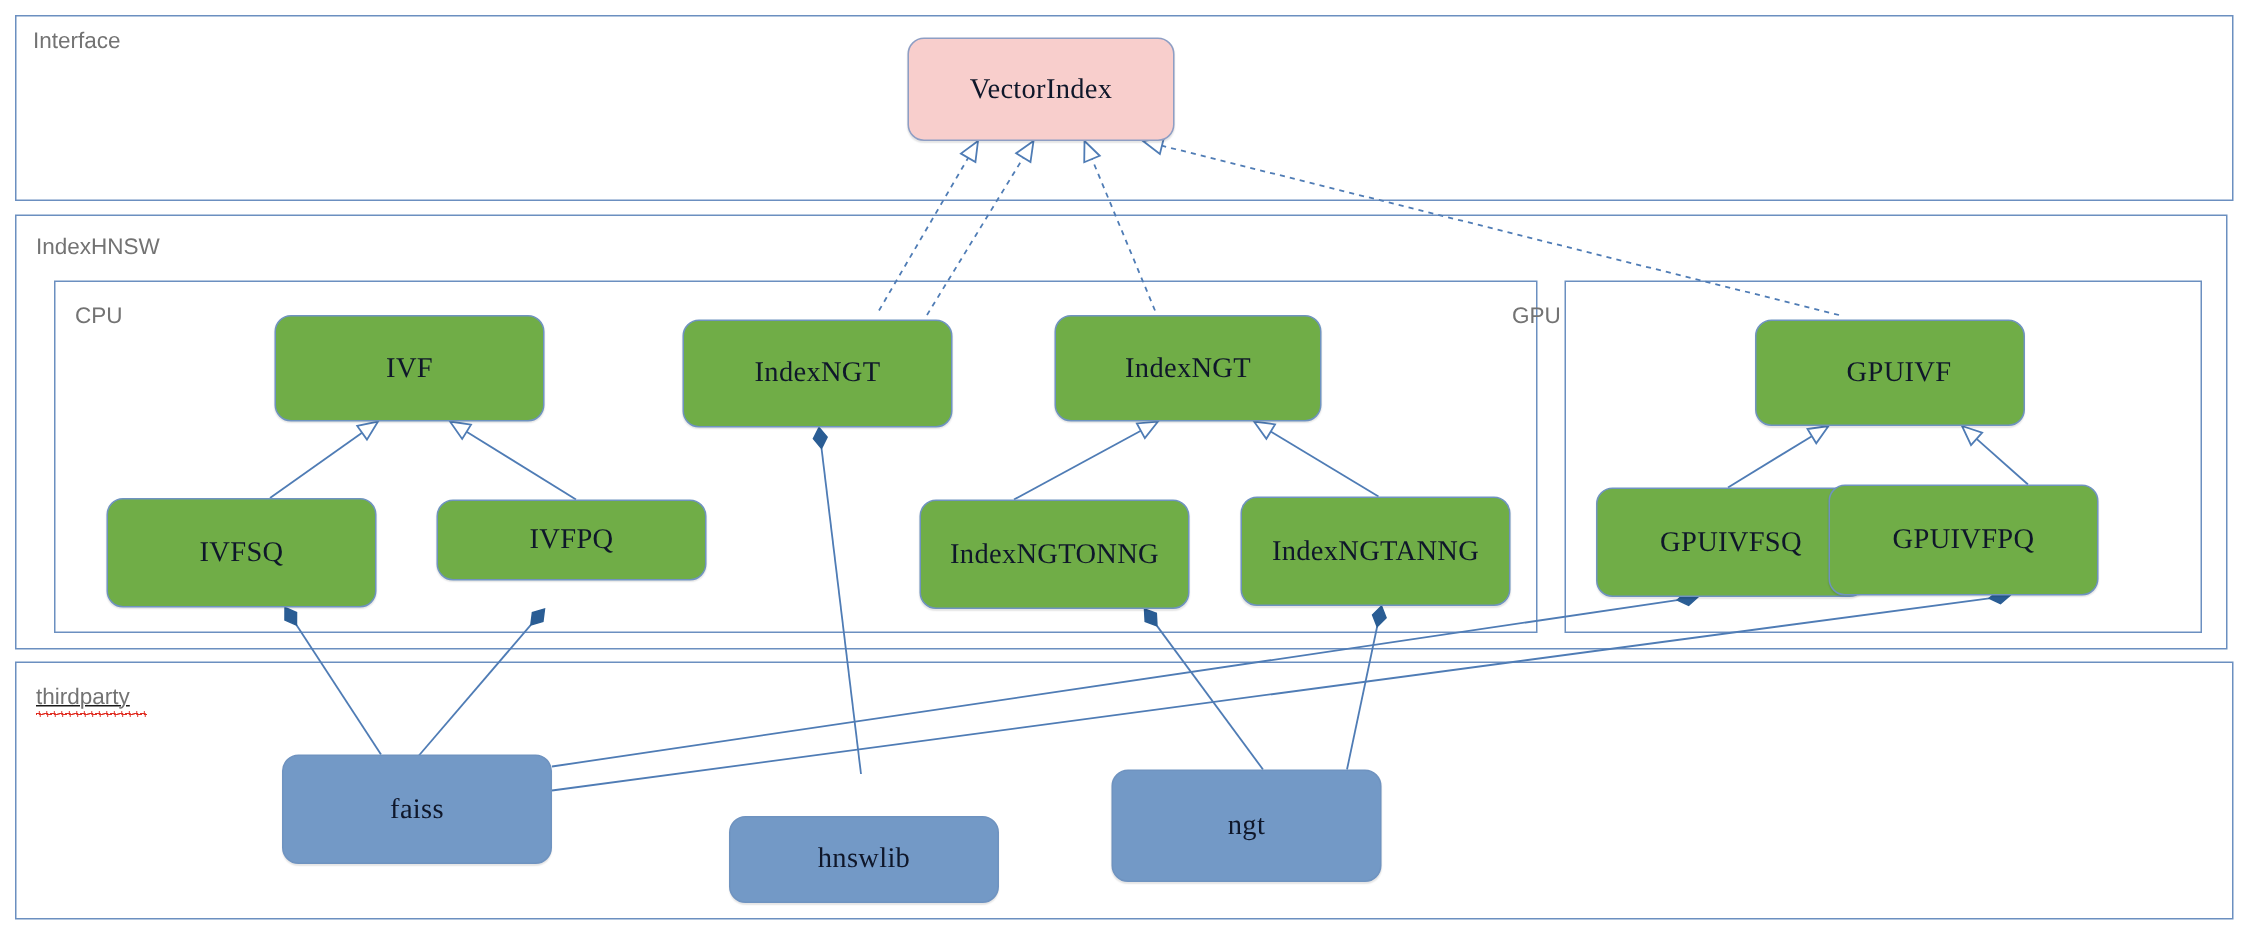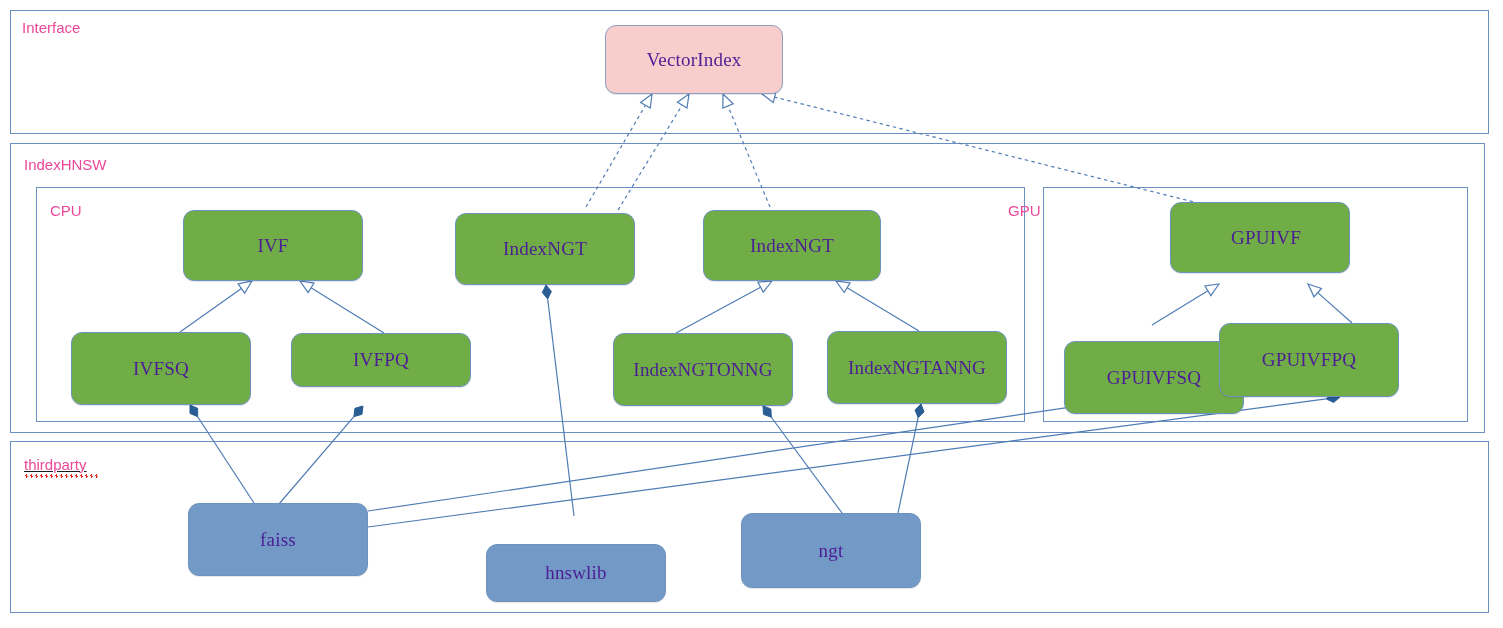--- a/index.html
+++ b/index.html
@@ -13,21 +13,21 @@
   .container-box{
     position:absolute;
     border:1px solid #6b8fc0;
     background:transparent;
     box-sizing:border-box;
   }
   .container-label{
     position:absolute;
     font-family:"Liberation Sans",sans-serif;
     font-size:15px;
-    color:#ec4899;
+    color:#737373;
     white-space:nowrap;
     line-height:1;
   }
   .container-label.misspelled{
     text-decoration:underline;
     text-decoration-color:#1a1a1a;
     text-decoration-thickness:1px;
   }
   .squiggle{
     position:absolute;
@@ -41,21 +41,21 @@
   }
   .node{
     position:absolute;
     box-sizing:border-box;
     border-radius:11px;
     display:flex;
     align-items:center;
     justify-content:center;
     font-family:"Liberation Serif",serif;
     font-size:19px;
-    color:#4c1d95;
+    color:#0f172a;
     letter-spacing:.2px;
     text-align:center;
     border:1px solid #5a7fae;
     box-shadow:0 1px 1px rgba(0,0,0,.10);
   }
   .node.iface{background:#f8cecc;border-color:#8e9ec4;}
   .node.impl{background:#70ad47;border-color:#6f93c0;}
   .node.third{background:#7399c6;border-color:#6f93c0;}
   svg.edges{position:absolute;left:0;top:0;width:1503px;height:628px;overflow:visible;pointer-events:none;}
   svg.edges line,svg.edges polyline{stroke:#4f7cb5;stroke-width:1.2;fill:none;}
@@ -152,20 +152,20 @@
     </svg>
   <div id="nodes">
       <div class="node iface" style="left: 605px; top: 25px; width: 178px; height: 69px;">VectorIndex</div>
       <div class="node impl" style="left: 183px; top: 210px; width: 180px; height: 71px;">IVF</div>
       <div class="node impl" style="left: 455px; top: 213px; width: 180px; height: 72px;">IndexNGT</div>
       <div class="node impl" style="left: 703px; top: 210px; width: 178px; height: 71px;">IndexNGT</div>
       <div class="node impl" style="left: 71px; top: 332px; width: 180px; height: 73px;">IVFSQ</div>
       <div class="node impl" style="left: 291px; top: 333px; width: 180px; height: 54px;">IVFPQ</div>
       <div class="node impl" style="left: 613px; top: 333px; width: 180px; height: 73px;">IndexNGTONNG</div>
       <div class="node impl" style="left: 827px; top: 331px; width: 180px; height: 73px;">IndexNGTANNG</div>
-      <div class="node impl" style="left: 1170px; top: 202px; width: 180px; height: 71px; padding-left: 12px;">GPUIVF</div>
-      <div class="node impl" style="left: 1064px; top: 325px; width: 180px; height: 73px; margin-top: 16px;">GPUIVFSQ</div>
+      <div class="node impl" style="left: 1170px; top: 213px; width: 180px; height: 71px; padding-left: 12px;">GPUIVF</div>
+      <div class="node impl" style="left: 1064px; top: 325px; width: 180px; height: 73px;">GPUIVFSQ</div>
       <div class="node impl" style="left: 1219px; top: 323px; width: 180px; height: 74px;">GPUIVFPQ</div>
       <div class="node third" style="left: 188px; top: 503px; width: 180px; height: 73px;">faiss</div>
       <div class="node third" style="left: 486px; top: 544px; width: 180px; height: 58px;">hnswlib</div>
       <div class="node third" style="left: 741px; top: 513px; width: 180px; height: 75px;">ngt</div>
     </div>
 </div>
 
 </body></html>

